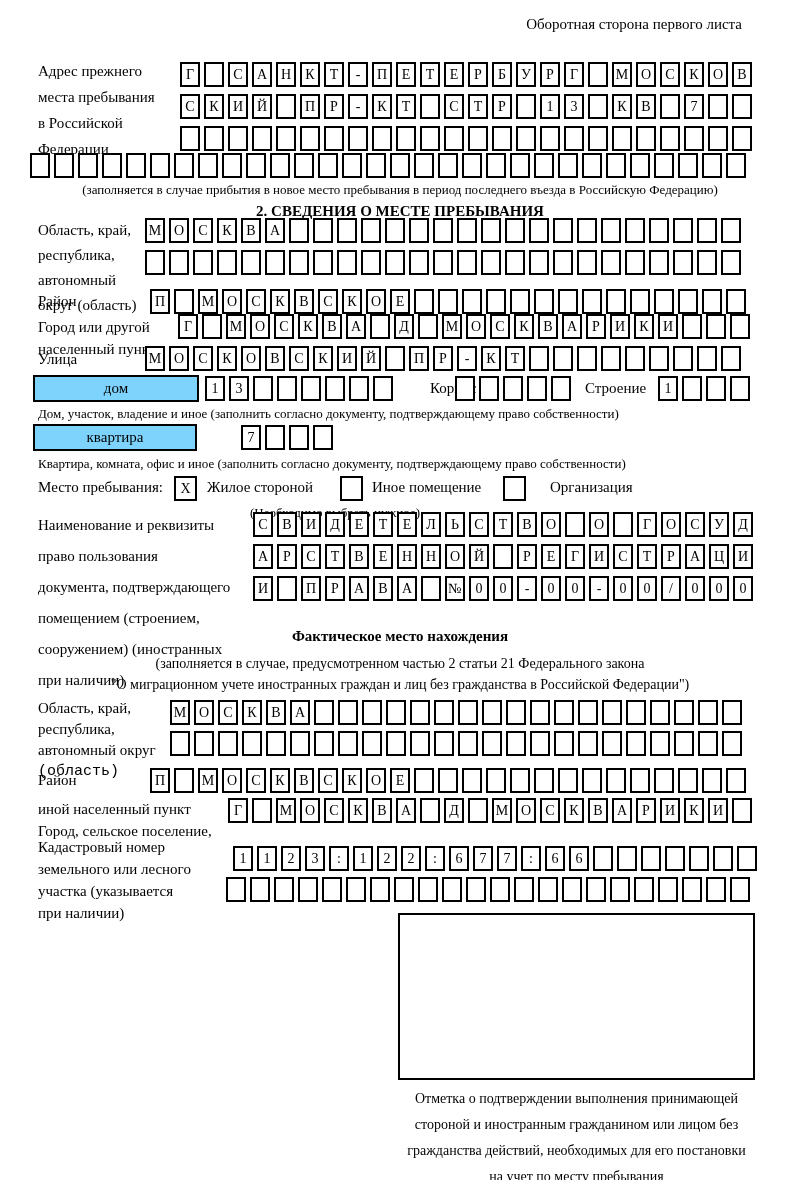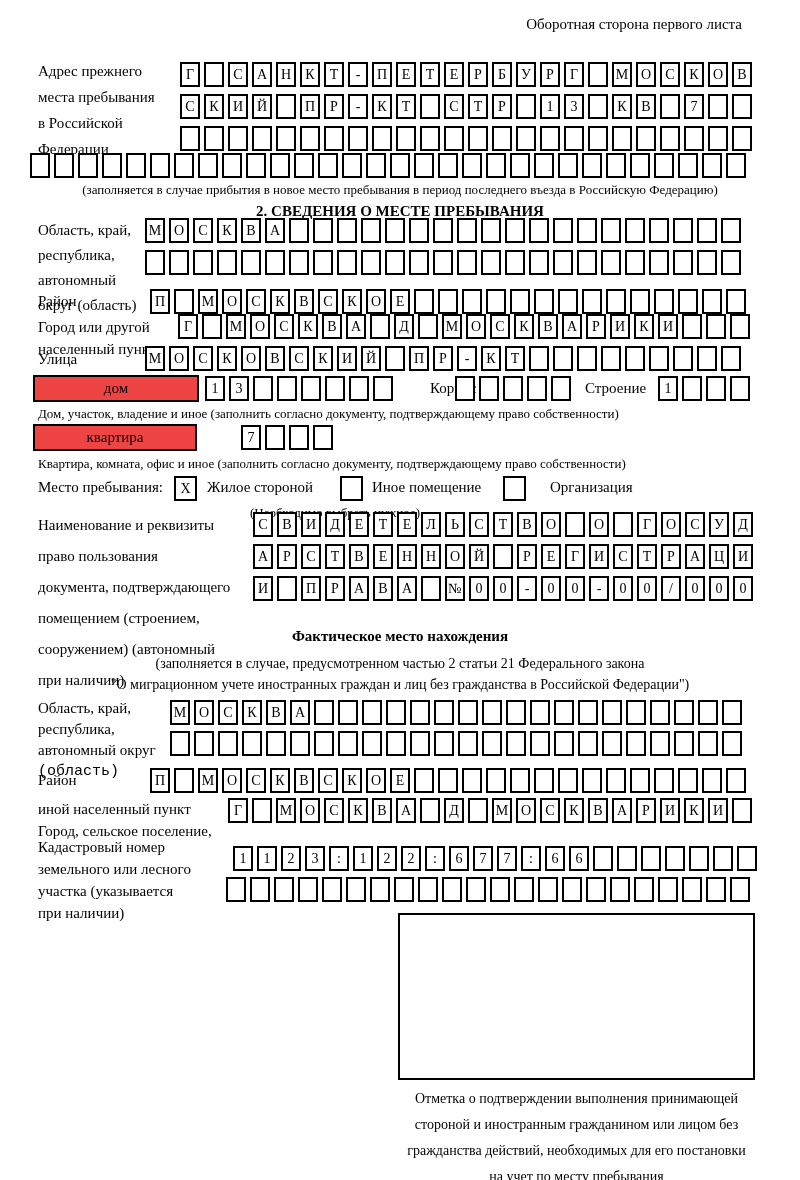--- a/index.html
+++ b/index.html
@@ -5,21 +5,21 @@
   html,body{margin:0;padding:0;background:#fff;}
   .page{position:relative;width:800px;height:1180px;background:#ffffff;color:#000;
         font-family:"Liberation Serif","DejaVu Serif",serif;overflow:hidden;}
   .abs{position:absolute;}
   .lbl{font-size:15px;line-height:26px;}
   .lbl-line{font-size:15px;}
   .cellrow{position:absolute;white-space:nowrap;height:25px;}
   .cell{display:inline-block;box-sizing:border-box;width:20px;height:25px;border:2px solid #000;
         margin-right:4px;font-size:14px;line-height:21px;text-align:center;vertical-align:top;background:#fff;}
   .wbox{position:absolute;box-sizing:border-box;border:2px solid #000;text-align:center;
-        font-size:15px;background:#ef4444;}
+        font-size:15px;background:#7dd3fc;}
   .cbx{position:absolute;box-sizing:border-box;width:23px;height:25px;border:2px solid #000;
        text-align:center;font-size:14px;line-height:21px;background:#fff;}
   .cap{font-size:13px;}
   .center{left:0;width:800px;text-align:center;}
   .bold{font-weight:bold;}
 </style>
 </head>
 <body>
 
 <div class="page">
@@ -80,21 +80,21 @@
   <div class="abs lbl-line" style="left:372px;top:479px;">Иное помещение</div>
   <div class="cbx" style="left:503px;top:476px;"></div>
   <div class="abs lbl-line" style="left:550px;top:479px;">Организация</div>
   <div class="abs cap" style="left:0;width:670px;top:505px;text-align:center;">(Необходимо выбрать нужное)</div>
 
   <div class="abs" style="left:38px;top:510px;">
     <div class="lbl" style="line-height:31px;">Наименование и реквизиты</div>
     <div class="lbl" style="line-height:31px;">право пользования</div>
     <div class="lbl" style="line-height:31px;">документа, подтверждающего</div>
     <div class="lbl" style="line-height:31px;">помещением (строением,</div>
-    <div class="lbl" style="line-height:31px;">сооружением) (автономный</div>
+    <div class="lbl" style="line-height:31px;">сооружением) (иностранных</div>
     <div class="lbl" style="line-height:31px;">при наличии)</div>
   </div>
   <div class="cellrow" style="left:253px;top:512px;"><span class="cell">С</span><span class="cell">В</span><span class="cell">И</span><span class="cell">Д</span><span class="cell">Е</span><span class="cell">Т</span><span class="cell">Е</span><span class="cell">Л</span><span class="cell">Ь</span><span class="cell">С</span><span class="cell">Т</span><span class="cell">В</span><span class="cell">О</span><span class="cell"></span><span class="cell">О</span><span class="cell"></span><span class="cell">Г</span><span class="cell">О</span><span class="cell">С</span><span class="cell">У</span><span class="cell">Д</span></div>
   <div class="cellrow" style="left:253px;top:544px;"><span class="cell">А</span><span class="cell">Р</span><span class="cell">С</span><span class="cell">Т</span><span class="cell">В</span><span class="cell">Е</span><span class="cell">Н</span><span class="cell">Н</span><span class="cell">О</span><span class="cell">Й</span><span class="cell"></span><span class="cell">Р</span><span class="cell">Е</span><span class="cell">Г</span><span class="cell">И</span><span class="cell">С</span><span class="cell">Т</span><span class="cell">Р</span><span class="cell">А</span><span class="cell">Ц</span><span class="cell">И</span></div>
   <div class="cellrow" style="left:253px;top:576px;"><span class="cell">И</span><span class="cell"></span><span class="cell">П</span><span class="cell">Р</span><span class="cell">А</span><span class="cell">В</span><span class="cell">А</span><span class="cell"></span><span class="cell">№</span><span class="cell">0</span><span class="cell">0</span><span class="cell">-</span><span class="cell">0</span><span class="cell">0</span><span class="cell">-</span><span class="cell">0</span><span class="cell">0</span><span class="cell">/</span><span class="cell">0</span><span class="cell">0</span><span class="cell">0</span></div>
 
   <div class="abs center bold" style="top:628px;font-size:15px;">Фактическое место нахождения</div>
   <div class="abs center" style="top:656px;font-size:14px;">(заполняется в случае, предусмотренном частью 2 статьи 21 Федерального закона</div>
   <div class="abs center" style="top:677px;font-size:14px;">"О миграционном учете иностранных граждан и лиц без гражданства в Российской Федерации")</div>
 

